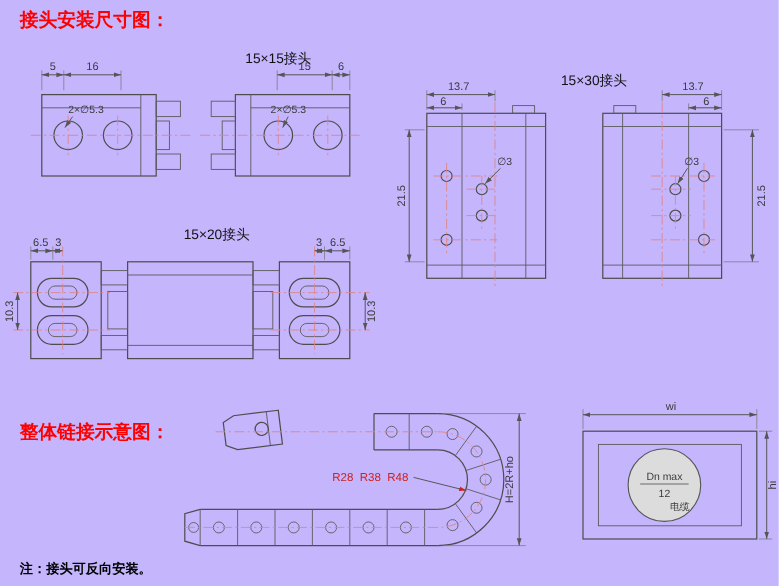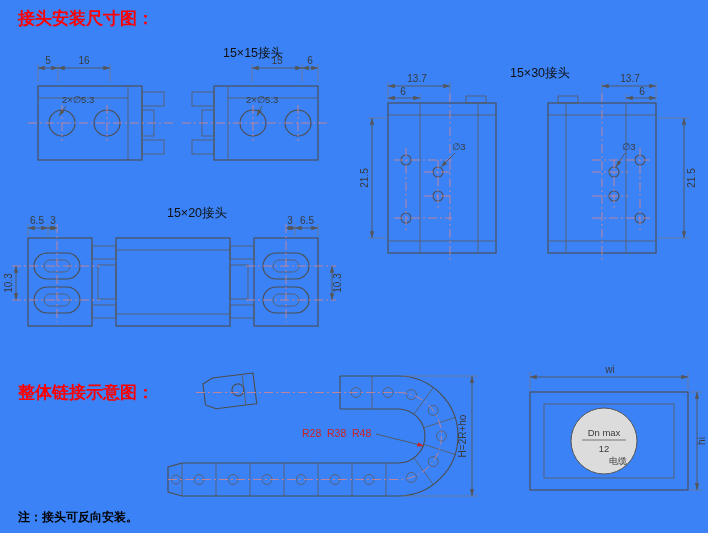--- a/index.html
+++ b/index.html
@@ -1,16 +1,16 @@
 <!DOCTYPE html>
 <html><head>
 <meta charset="utf-8">
 <style>
   html,body{margin:0;padding:0;background:#fff}
-  .canvas{position:relative;width:708px;height:533px;background:#3b82f6;overflow:hidden;
+  .canvas{position:relative;width:708px;height:533px;background:#c4b5fd;overflow:hidden;
           font-family:"Liberation Sans","DejaVu Sans",sans-serif}
   svg{display:block}
   svg text{font-family:"Liberation Sans","DejaVu Sans",sans-serif;fill:#333}
   .title{font-size:17px;font-weight:bold;fill:#ff0000}
   .lbl{font-size:12.5px;fill:#111;text-anchor:middle}
   .dimtxt{font-size:10px;fill:#3a3a3a;text-anchor:middle}
   .ann{font-size:9.5px;fill:#3a3a3a}
   .red{fill:#cc2222;font-size:10.5px}
   .note{font-size:12px;font-weight:bold;fill:#000}
   .ol{fill:none;stroke:#4d4d4d;stroke-width:1.1}

